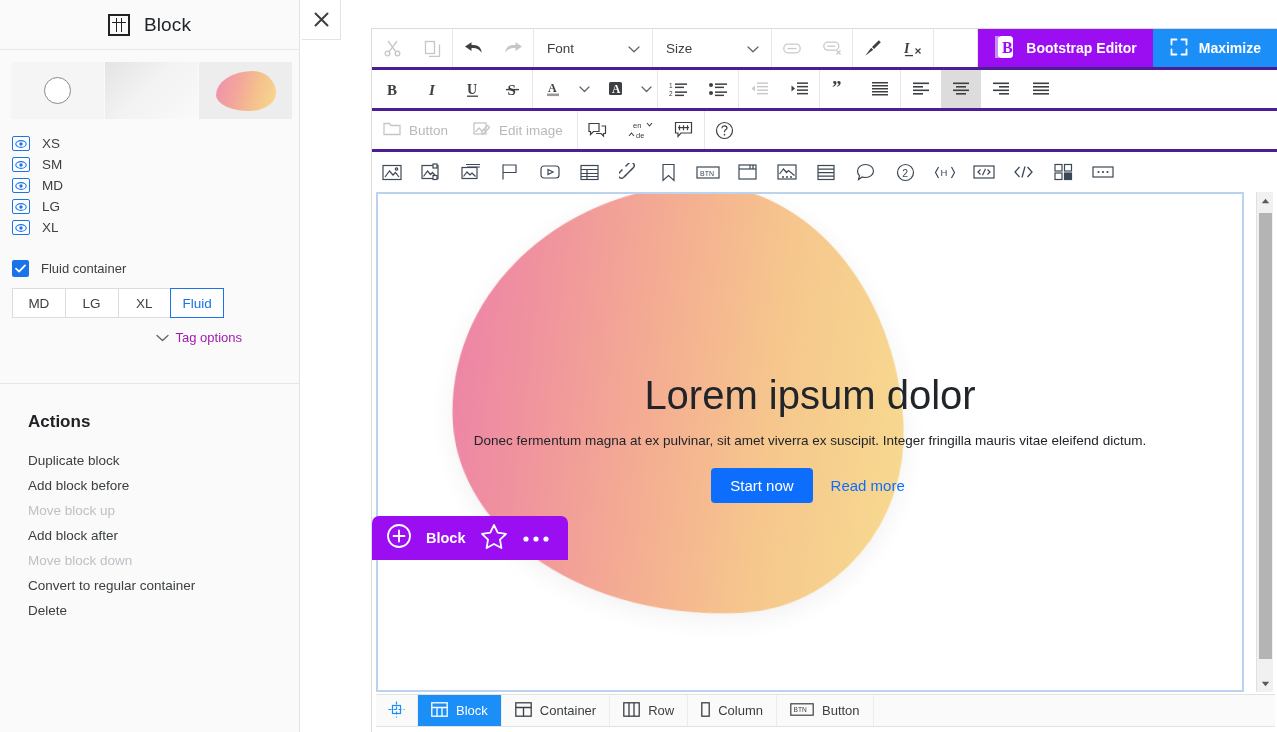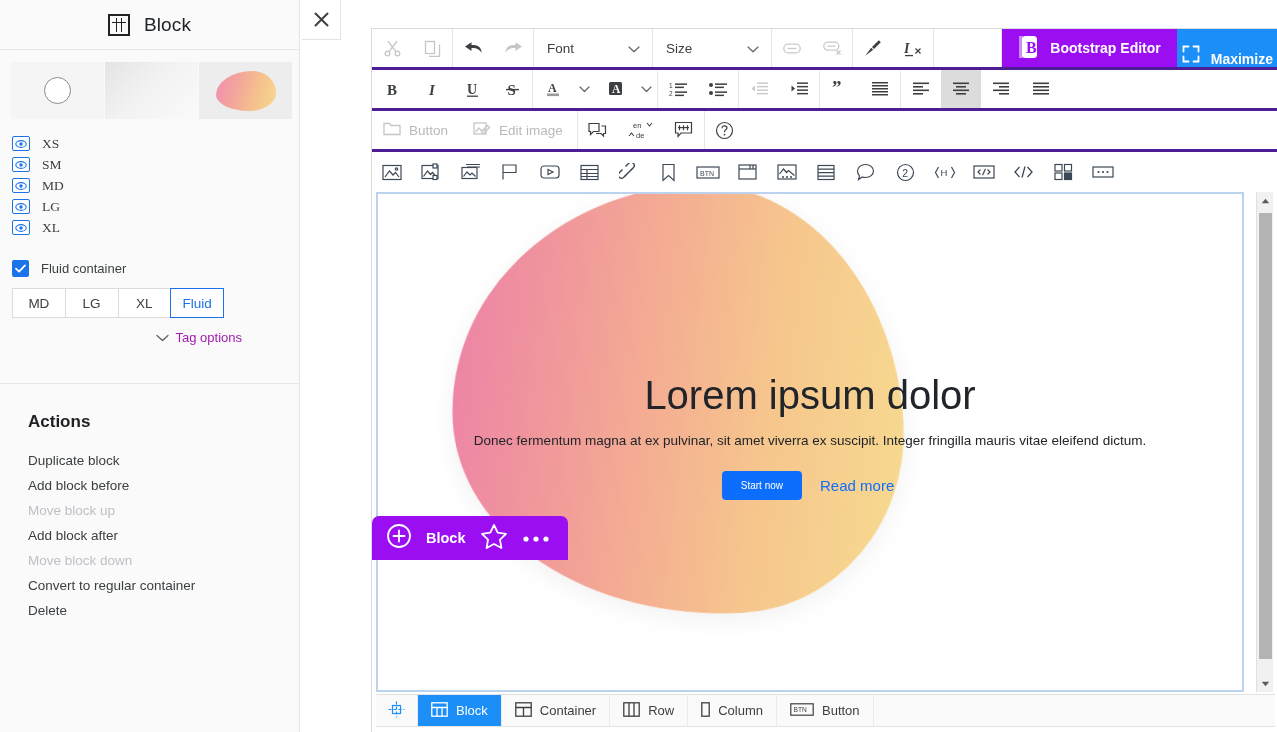--- a/index.html
+++ b/index.html
@@ -66,21 +66,21 @@
   .thumb-1 .circ { width: 27px; height: 27px; border-radius: 50%; border: 1.5px solid #8a8a8a; background: #fff; }
   .thumb-2 { background: linear-gradient(135deg, #e4e4e4 0%, #f2f2f2 45%, #fafafa 100%); }
   .thumb-3 { background: #ededed; display:flex; align-items:center; justify-content:center; }
   .thumb-3 .blob {
     width: 60px; height: 40px;
     background: linear-gradient(105deg, #ef8fb0 0%, #f3a59b 35%, #f5c08d 65%, #f7d98f 100%);
     border-radius: 62% 38% 45% 55% / 60% 55% 45% 40%;
     filter: blur(.3px);
   }
 
-  #visibility-list { padding: 14px 0 0 12px; font-family: Liberation Serif, serif; }
+  #visibility-list { padding: 14px 0 0 12px; }
   .vis-row {
     display: flex; align-items: center; gap: 12px;
     height: 21px; margin-bottom: 0px;
   }
   .eye {
     width: 18px; height: 15px; flex: 0 0 auto;
     border: 1.6px solid #1a73e8;
     border-radius: 2px;
     display: flex; align-items: center; justify-content: center;
     background: #fff;
@@ -185,22 +185,22 @@
   .brand-btn {
     display: flex; align-items: center; gap: 10px;
     padding: 0 16px;
     background: #9b0ef2;
     color: #fff;
     font-size: 14px; font-weight: bold;
     cursor: pointer;
     height: 100%;
   }
   .maximize-btn {
-    display: flex; align-items: flex-end; gap: 10px;
-    padding: 0 4px;
+    display: flex; align-items: center; gap: 10px;
+    padding: 0 16px;
     background: #1b8ff7;
     color: #fff;
     font-size: 14px; font-weight: bold;
     cursor: pointer;
     height: 100%;
   }
   .tb-spacer { flex: 1 1 auto; border-right: 1px solid #e6e6e6; }
 
   .txt-btn {
     display: flex; align-items: center; gap: 8px;
@@ -253,21 +253,21 @@
     line-height: 1.1; margin: 0 0 16px 0;
     position: relative; z-index: 3;
   }
   #hero-sub {
     font-size: 13.5px; color: #212529; margin: 0 0 20px 0;
     position: relative; z-index: 3; text-align: center;
   }
   #hero-actions { display: flex; align-items: center; gap: 14px; position: relative; z-index: 3; }
   #cta-primary {
     background: #0d6efd; color: #fff;
-    font-size: 10px;
+    font-size: 15px;
     padding: 9px 19px; border-radius: 4px;
     cursor: pointer;
   }
   #cta-secondary {
     color: #0d6efd; font-size: 15px; cursor: pointer; padding: 9px 4px;
   }
 
   
   #vscroll {
     position: absolute; left: 884px; top: 163px;

